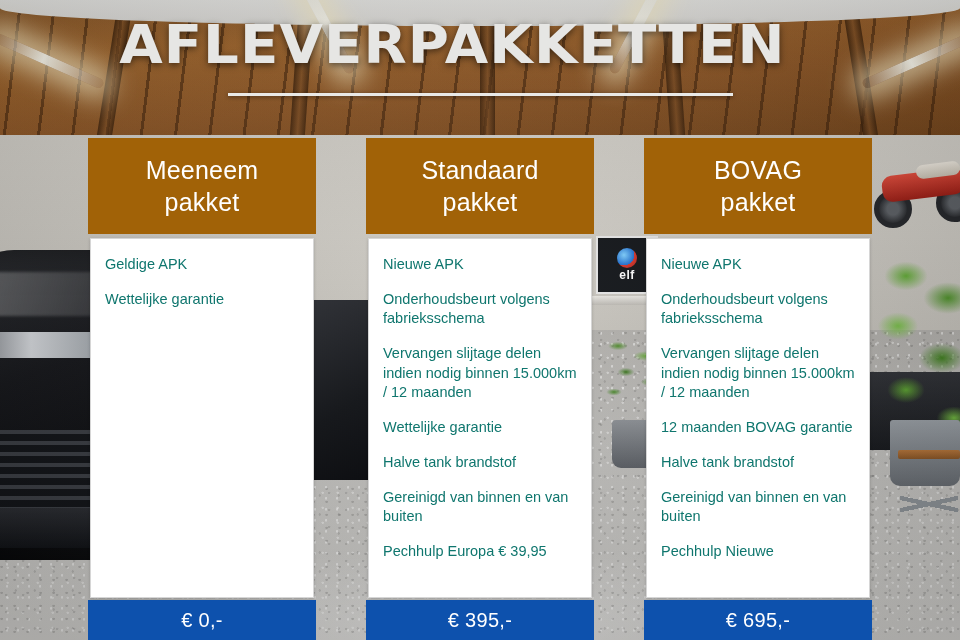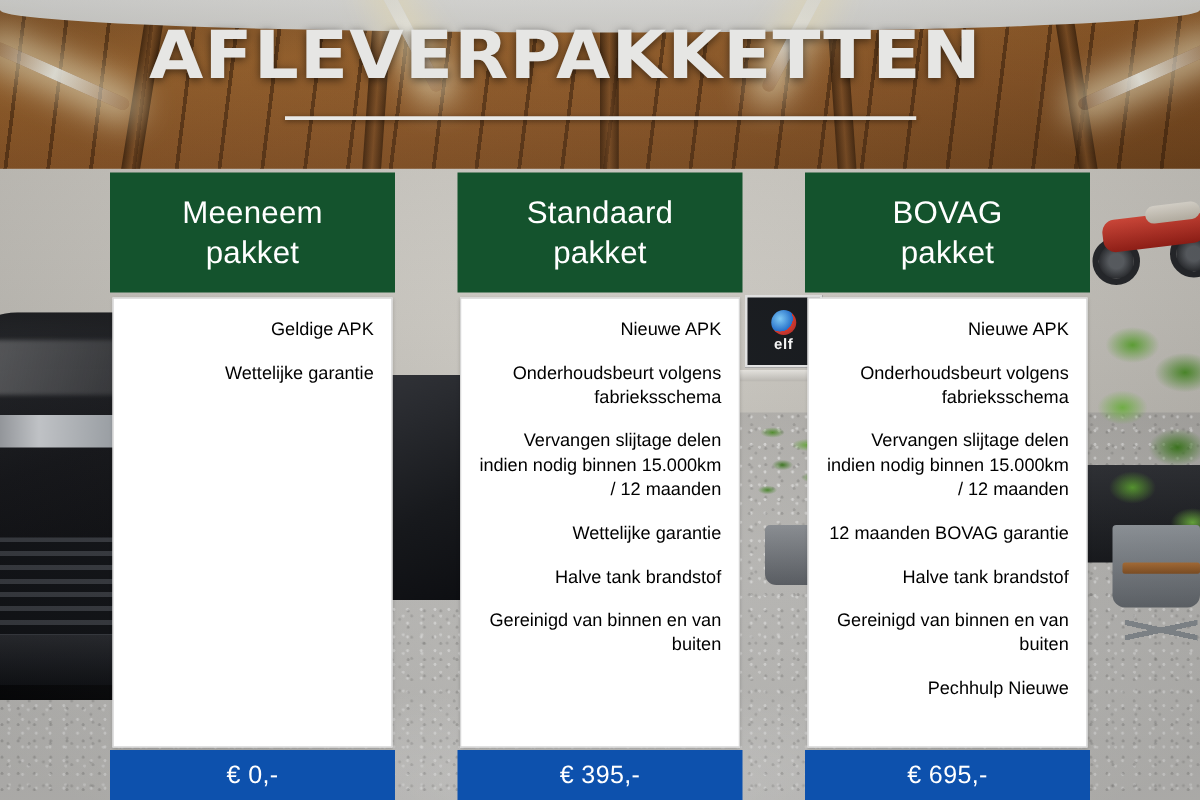--- a/index.html
+++ b/index.html
@@ -226,42 +226,42 @@
   .cards {
     position:absolute; left:0; top:138px; width:960px; height:502px;
   }
   .card { position:absolute; top:0; width:228px; height:502px; }
   .card-1 { left: 88px; }
   .card-2 { left: 366px; }
   .card-3 { left: 644px; }
 
   .card-header {
     height: 96px;
-    background: #14532d;
+    background: #a16207;
     color: #ffffff;
     display:flex; align-items:center; justify-content:center;
     text-align:center;
     font-size: 25px;
     line-height: 1.28;
     padding: 0 10px;
     letter-spacing: .2px;
   }
   .card-body {
     position:absolute; left:2px; right:2px; top:100px; bottom:42px;
     background:#ffffff;
     border:1px solid #d6d6d6;
     padding: 16px 14px 10px;
     overflow:hidden;
     box-shadow: 0 1px 3px rgba(0,0,0,.18);
   }
   .feature {
-    color:#000000;
+    color:#0f766e;
     font-size: 14.5px;
     line-height: 1.32;
-    text-align:right;
+    text-align:left;
     margin-bottom: 16px;
   }
   .feature:last-child { margin-bottom: 0; }
 
   .card-footer {
     position:absolute; left:0; right:0; bottom:0; height:40px;
     background:#0d51ad;
     color:#ffffff;
     display:flex; align-items:center; justify-content:center;
     font-size: 20px;
@@ -353,20 +353,21 @@
           <span>pakket</span>
         </div>
       </div>
       <div class="card-body">
         <div class="feature">Nieuwe APK</div>
         <div class="feature">Onderhoudsbeurt volgens fabrieksschema</div>
         <div class="feature">Vervangen slijtage delen indien nodig binnen 15.000km / 12 maanden</div>
         <div class="feature">Wettelijke garantie</div>
         <div class="feature">Halve tank brandstof</div>
         <div class="feature">Gereinigd van binnen en van buiten</div>
+        <div class="feature">Pechhulp Europa € 39,95</div>
       </div>
       <div class="card-footer">€ 395,-</div>
     </div>
 
     <div class="card card-3">
       <div class="card-header">
         <div>
           <span>BOVAG</span><br>
           <span>pakket</span>
         </div>

